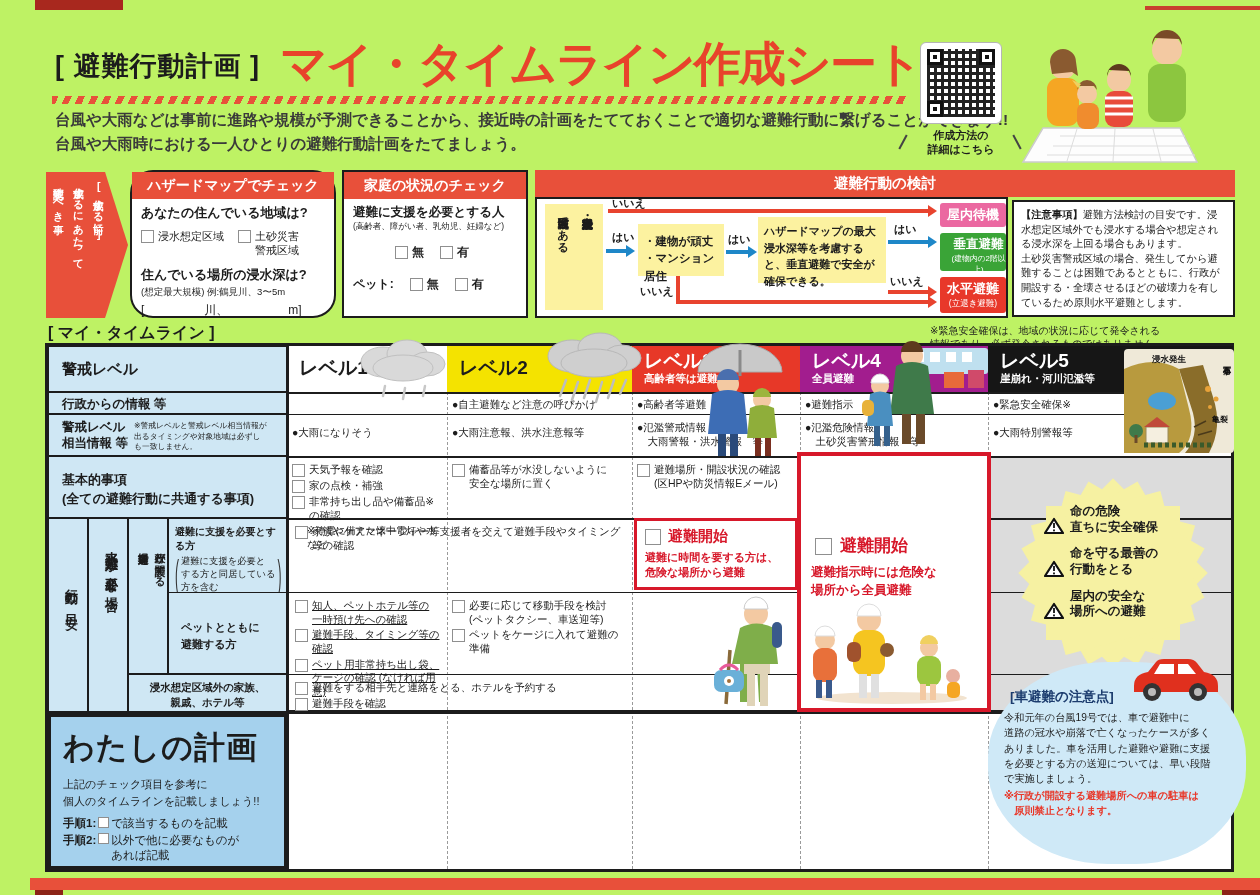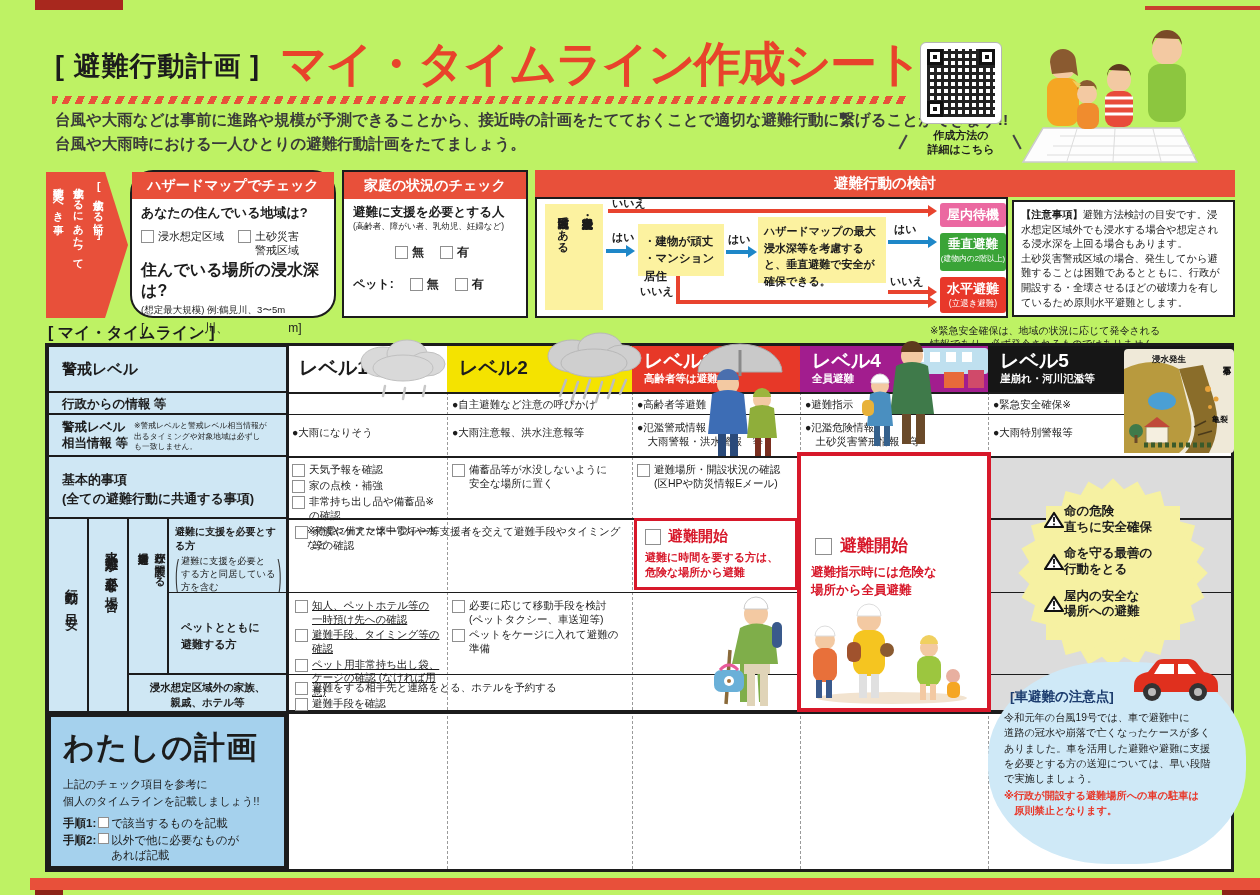--- a/index.html
+++ b/index.html
@@ -19,21 +19,21 @@
   .dashv{border-left:1.5px dashed #9a9a9a;width:0;}
   .aline{position:absolute;}
   .ahead{position:absolute;width:0;height:0;border:6px solid transparent;}
   .ybox{background:#fcf2a0;box-sizing:border-box;}
   .rnode{border-radius:3px;color:#fff;text-align:center;box-sizing:border-box;}
   .lvl{box-sizing:border-box;padding:5px 0 0 12px;}
   .lvl .t{font-size:19px;font-weight:bold;line-height:1.1;}
   .lvl .s{font-size:10.5px;font-weight:bold;line-height:1.1;margin-top:1px;}
   .item{font-size:10.5px;line-height:1.35;}
   .starseg{position:absolute;width:134px;height:134px;background:#f6f1a2;left:28px;top:28px;}
-  .warnrow{display:flex;align-items:center;margin-bottom:11px;}
+  .warnrow{display:flex;gap:6px;align-items:flex-end;margin-bottom:11px;}
   .warnrow .txt{font-size:12.5px;font-weight:bold;line-height:1.25;}
   .redbox{background:#fff;border:3px solid #d7182a;box-sizing:border-box;}
   .qr{box-sizing:border-box;border:1px solid #b5b5b5;border-radius:6px;background:#fff;padding:6px;}
   .qrin{position:relative;width:100%;height:100%;
     background:
       repeating-linear-gradient(0deg,#222 0 3px,transparent 3px 7px),
       repeating-linear-gradient(90deg,#222 0 3px,#fff 3px 7px);}
   .fnd{position:absolute;width:16px;height:16px;background:#fff;border:3px solid #111;box-sizing:border-box;}
   .fnd:after{content:"";position:absolute;left:3px;top:3px;width:4px;height:4px;background:#111;}
 </style>
@@ -99,21 +99,21 @@
         <div class="ck">
             <span class="cb"></span>
             <span style="font-size:11px;">浸水想定区域</span>
           </div>
         <div class="ck">
             <span class="cb"></span>
             <span class="pre" style="font-size:11px;">土砂災害
 警戒区域</span>
           </div>
       </div>
-      <div class="b" style="font-size:16px;">住んでいる場所の浸水深は?</div>
+      <div class="b" style="font-size:13px;margin-top:6px;">住んでいる場所の浸水深は?</div>
       <div style="font-size:9.5px;margin-top:2px;">(想定最大規模) 例:鶴見川、3〜5m</div>
       <div style="font-size:12px;margin-top:3px;">[　　　　　川、　　　　　m]</div>
     </div>
   </div>
 
   <div class="abs panel" style="left:342px;top:170px;width:186px;height:148px;">
     <div class="hbar" style="height:27px;line-height:27px;font-size:14px;">家庭の状況のチェック</div>
     <div style="padding:5px 9px;">
       <div class="b" style="font-size:12.5px;">避難に支援を必要とする人</div>
       <div style="font-size:8.5px;">(高齢者、障がい者、乳幼児、妊婦など)</div>
@@ -172,21 +172,21 @@
   <div class="abs b" style="left:890px;top:274px;font-size:11px;">いいえ</div>
   <div class="aline" style="left:888px;top:290px;width:44px;height:3.5px;background:#e8432e;"></div>
   <div class="ahead" style="left:928px;top:285.5px;border-left:9px solid #e8432e;"></div>
   <div class="abs b" style="left:640px;top:284px;font-size:11px;">いいえ</div>
   <div class="aline" style="left:676px;top:276px;width:3.5px;height:27px;background:#e8432e;"></div>
   <div class="aline" style="left:676px;top:300px;width:256px;height:3.5px;background:#e8432e;"></div>
   <div class="ahead" style="left:928px;top:295.5px;border-left:9px solid #e8432e;"></div>
   <div class="abs rnode" style="left:940px;top:203px;width:66px;height:24px;background:#eb68a1;">
     <div class="b" style="font-size:13px;line-height:24px;">屋内待機</div>
   </div>
-  <div class="abs rnode" style="left:940px;top:233px;width:66px;height:38px;background:#3aa437;padding-top:3px;">
+  <div class="abs rnode" style="left:940px;top:233px;width:66px;height:38px;background:#3aa437;padding-top:3px;padding-left:11px;">
     <div class="b" style="font-size:12.5px;">垂直避難</div>
     <div style="font-size:7.8px;">(建物内の2階以上)</div>
   </div>
   <div class="abs rnode" style="left:940px;top:277px;width:66px;height:36px;background:#e8382a;padding-top:3px;">
     <div class="b" style="font-size:13px;">水平避難</div>
     <div style="font-size:8.5px;">(立退き避難)</div>
   </div>
 
   <div class="abs b" style="left:48px;top:323px;font-size:16px;">[ マイ・タイムライン ]</div>
   <div class="abs pre" style="left:930px;top:324px;width:310px;font-size:10px;line-height:1.3;">※緊急安全確保は、地域の状況に応じて発令される

